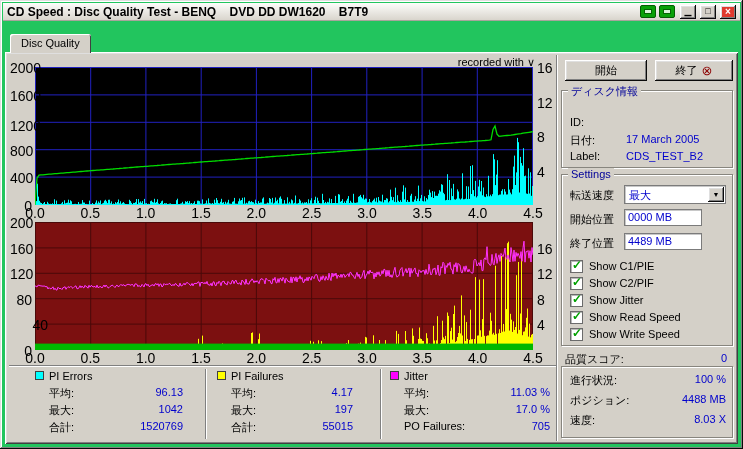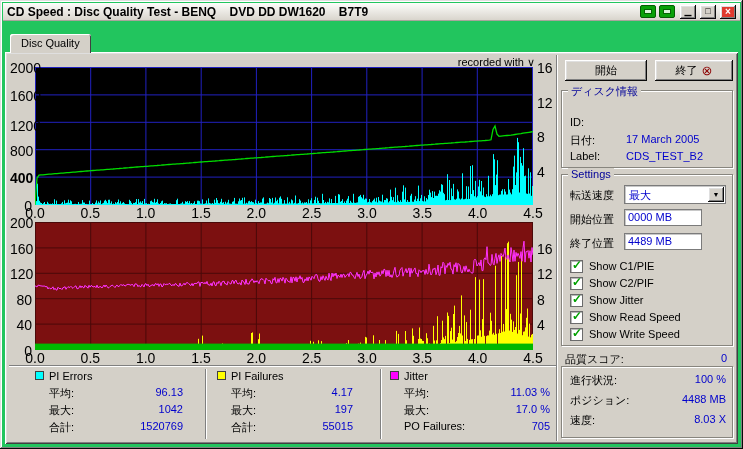--- a/index.html
+++ b/index.html
@@ -91,21 +91,21 @@
       <svg width="498" height="138">
           <rect x="0" y="0" width="498" height="138" fill="#000000"></rect>
           <path d="M0.5 0V138M55.7 0V138M110.9 0V138M166.2 0V138M221.4 0V138M276.6 0V138M331.8 0V138M387.1 0V138M442.3 0V138M497.5 0V138M0 137.5H498M0 110.1H498M0 82.7H498M0 55.3H498M0 27.9H498M0 0.5H498" stroke="#2121c0" stroke-width="1" fill="none"></path>
           <path d="M0.5 138V133.5M1.5 138V134.1M2.5 138V116.7M3.5 138V129.6M4.5 138V133.8M5.5 138V135.5M6.5 138V136.0M7.5 138V137.0M8.5 138V136.2M9.5 138V135.0M10.5 138V137.0M11.5 138V137.1M12.5 138V134.8M13.5 138V136.4M14.5 138V137.0M15.5 138V136.8M16.5 138V137.0M17.5 138V136.3M18.5 138V137.0M19.5 138V132.3M20.5 138V137.0M21.5 138V133.6M22.5 138V137.1M23.5 138V137.1M24.5 138V137.1M25.5 138V137.0M26.5 138V136.3M27.5 138V134.9M28.5 138V137.1M29.5 138V133.3M30.5 138V136.3M31.5 138V135.9M32.5 138V135.6M33.5 138V132.7M34.5 138V135.9M35.5 138V133.3M36.5 138V134.3M37.5 138V137.1M38.5 138V137.1M39.5 138V136.9M40.5 138V136.8M41.5 138V137.1M42.5 138V137.1M43.5 138V135.0M44.5 138V136.9M45.5 138V136.8M46.5 138V136.7M47.5 138V133.1M48.5 138V135.5M49.5 138V135.6M50.5 138V137.0M51.5 138V136.9M52.5 138V137.2M53.5 138V137.2M54.5 138V133.6M55.5 138V137.0M56.5 138V137.1M57.5 138V136.0M58.5 138V137.0M59.5 138V137.2M60.5 138V135.6M61.5 138V133.4M62.5 138V136.4M63.5 138V134.5M64.5 138V135.8M65.5 138V133.4M66.5 138V137.1M67.5 138V136.4M68.5 138V135.8M69.5 138V133.7M70.5 138V132.8M71.5 138V134.3M72.5 138V136.1M73.5 138V132.8M74.5 138V132.7M75.5 138V136.3M76.5 138V134.4M77.5 138V137.1M78.5 138V136.5M79.5 138V137.0M80.5 138V135.2M81.5 138V136.3M82.5 138V135.0M83.5 138V132.5M84.5 138V136.3M85.5 138V134.3M86.5 138V136.7M87.5 138V135.8M88.5 138V135.1M89.5 138V136.3M90.5 138V137.0M91.5 138V137.0M92.5 138V137.1M93.5 138V137.1M94.5 138V132.8M95.5 138V134.1M96.5 138V135.8M97.5 138V137.1M98.5 138V135.9M99.5 138V136.0M100.5 138V135.2M101.5 138V132.0M102.5 138V137.0M103.5 138V132.1M104.5 138V135.6M105.5 138V134.4M106.5 138V135.8M107.5 138V134.1M108.5 138V137.1M109.5 138V131.9M110.5 138V136.4M111.5 138V136.1M112.5 138V137.0M113.5 138V136.7M114.5 138V137.0M115.5 138V134.2M116.5 138V133.6M117.5 138V134.9M118.5 138V135.5M119.5 138V131.8M120.5 138V135.8M121.5 138V134.9M122.5 138V132.3M123.5 138V136.4M124.5 138V137.0M125.5 138V136.0M126.5 138V134.3M127.5 138V133.6M128.5 138V137.0M129.5 138V136.1M130.5 138V136.4M131.5 138V136.2M132.5 138V137.0M133.5 138V136.9M134.5 138V136.6M135.5 138V136.4M136.5 138V137.0M137.5 138V137.0M138.5 138V137.0M139.5 138V137.0M140.5 138V137.0M141.5 138V133.2M142.5 138V131.7M143.5 138V137.0M144.5 138V137.0M145.5 138V136.6M146.5 138V136.3M147.5 138V134.8M148.5 138V136.7M149.5 138V136.7M150.5 138V134.2M151.5 138V134.9M152.5 138V134.1M153.5 138V136.1M154.5 138V134.1M155.5 138V136.6M156.5 138V136.0M157.5 138V136.8M158.5 138V136.1M159.5 138V134.3M160.5 138V137.0M161.5 138V136.9M162.5 138V133.7M163.5 138V133.7M164.5 138V134.2M165.5 138V136.5M166.5 138V136.7M167.5 138V132.4M168.5 138V136.9M169.5 138V136.7M170.5 138V136.3M171.5 138V133.5M172.5 138V136.5M173.5 138V131.4M174.5 138V135.9M175.5 138V136.4M176.5 138V136.7M177.5 138V136.0M178.5 138V136.8M179.5 138V132.7M180.5 138V135.8M181.5 138V131.0M182.5 138V133.2M183.5 138V136.1M184.5 138V136.4M185.5 138V134.8M186.5 138V131.8M187.5 138V135.8M188.5 138V135.1M189.5 138V136.9M190.5 138V134.7M191.5 138V136.5M192.5 138V135.4M193.5 138V132.8M194.5 138V136.5M195.5 138V136.7M196.5 138V136.8M197.5 138V134.8M198.5 138V134.3M199.5 138V130.9M200.5 138V136.6M201.5 138V136.7M202.5 138V136.8M203.5 138V134.3M204.5 138V131.5M205.5 138V133.6M206.5 138V133.0M207.5 138V130.8M208.5 138V136.7M209.5 138V130.4M210.5 138V136.6M211.5 138V135.7M212.5 138V136.4M213.5 138V134.3M214.5 138V133.8M215.5 138V135.1M216.5 138V134.1M217.5 138V135.1M218.5 138V135.3M219.5 138V136.6M220.5 138V132.7M221.5 138V136.0M222.5 138V136.7M223.5 138V134.1M224.5 138V136.0M225.5 138V135.5M226.5 138V135.5M227.5 138V131.6M228.5 138V130.4M229.5 138V136.7M230.5 138V136.7M231.5 138V136.5M232.5 138V135.6M233.5 138V136.2M234.5 138V131.0M235.5 138V131.9M236.5 138V135.5M237.5 138V130.9M238.5 138V136.5M239.5 138V135.7M240.5 138V130.5M241.5 138V134.2M242.5 138V132.7M243.5 138V136.3M244.5 138V130.7M245.5 138V129.4M246.5 138V131.8M247.5 138V136.6M248.5 138V136.5M249.5 138V133.1M250.5 138V136.6M251.5 138V136.6M252.5 138V130.3M253.5 138V136.4M254.5 138V134.8M255.5 138V136.4M256.5 138V132.4M257.5 138V133.4M258.5 138V136.5M259.5 138V135.8M260.5 138V128.5M261.5 138V136.5M262.5 138V136.5M263.5 138V136.0M264.5 138V132.2M265.5 138V133.6M266.5 138V136.3M267.5 138V135.4M268.5 138V136.4M269.5 138V135.4M270.5 138V135.7M271.5 138V135.0M272.5 138V136.4M273.5 138V132.3M274.5 138V136.2M275.5 138V133.4M276.5 138V131.2M277.5 138V136.4M278.5 138V136.3M279.5 138V132.9M280.5 138V129.7M281.5 138V136.1M282.5 138V130.7M283.5 138V133.8M284.5 138V136.0M285.5 138V136.3M286.5 138V136.3M287.5 138V126.8M288.5 138V133.0M289.5 138V136.1M290.5 138V134.9M291.5 138V136.2M292.5 138V134.8M293.5 138V135.4M294.5 138V131.4M295.5 138V136.1M296.5 138V132.0M297.5 138V136.1M298.5 138V136.0M299.5 138V136.0M300.5 138V128.9M301.5 138V136.1M302.5 138V136.1M303.5 138V127.1M304.5 138V127.6M305.5 138V134.8M306.5 138V134.0M307.5 138V132.2M308.5 138V136.0M309.5 138V134.5M310.5 138V136.0M311.5 138V133.6M312.5 138V131.7M313.5 138V129.1M314.5 138V136.0M315.5 138V133.8M316.5 138V135.4M317.5 138V135.9M318.5 138V126.8M319.5 138V135.7M320.5 138V135.9M321.5 138V135.6M322.5 138V135.4M323.5 138V129.8M324.5 138V129.1M325.5 138V127.9M326.5 138V130.2M327.5 138V131.5M328.5 138V127.8M329.5 138V132.6M330.5 138V131.5M331.5 138V131.7M332.5 138V135.4M333.5 138V134.9M334.5 138V132.0M335.5 138V135.2M336.5 138V135.5M337.5 138V134.1M338.5 138V132.8M339.5 138V131.5M340.5 138V134.6M341.5 138V130.7M342.5 138V135.4M343.5 138V130.0M344.5 138V133.6M345.5 138V134.3M346.5 138V134.6M347.5 138V127.7M348.5 138V135.4M349.5 138V133.0M350.5 138V133.1M351.5 138V131.2M352.5 138V131.7M353.5 138V135.4M354.5 138V134.2M355.5 138V122.6M356.5 138V129.8M357.5 138V133.2M358.5 138V130.1M359.5 138V134.8M360.5 138V120.7M361.5 138V135.2M362.5 138V128.2M363.5 138V133.8M364.5 138V135.0M365.5 138V133.2M366.5 138V134.9M367.5 138V124.7M368.5 138V118.3M369.5 138V132.4M370.5 138V120.6M371.5 138V134.9M372.5 138V133.0M373.5 138V134.8M374.5 138V134.9M375.5 138V128.7M376.5 138V126.8M377.5 138V134.6M378.5 138V134.8M379.5 138V132.6M380.5 138V129.2M381.5 138V134.1M382.5 138V131.7M383.5 138V118.6M384.5 138V134.1M385.5 138V131.3M386.5 138V127.9M387.5 138V133.9M388.5 138V134.4M389.5 138V129.3M390.5 138V134.4M391.5 138V131.0M392.5 138V132.4M393.5 138V128.0M394.5 138V122.7M395.5 138V125.6M396.5 138V130.1M397.5 138V124.1M398.5 138V131.0M399.5 138V124.6M400.5 138V128.8M401.5 138V128.7M402.5 138V128.9M403.5 138V126.6M404.5 138V123.2M405.5 138V124.6M406.5 138V117.2M407.5 138V117.8M408.5 138V125.8M409.5 138V127.2M410.5 138V133.3M411.5 138V132.9M412.5 138V107.2M413.5 138V133.0M414.5 138V113.0M415.5 138V133.1M416.5 138V121.4M417.5 138V129.1M418.5 138V116.9M419.5 138V132.3M420.5 138V132.7M421.5 138V131.7M422.5 138V122.4M423.5 138V124.5M424.5 138V131.5M425.5 138V132.5M426.5 138V131.5M427.5 138V106.3M428.5 138V132.3M429.5 138V132.2M430.5 138V131.7M431.5 138V119.2M432.5 138V132.1M433.5 138V119.5M434.5 138V131.9M435.5 138V99.0M436.5 138V127.0M437.5 138V98.2M438.5 138V123.1M439.5 138V129.2M440.5 138V113.9M441.5 138V130.4M442.5 138V129.1M443.5 138V119.5M444.5 138V112.8M445.5 138V124.4M446.5 138V114.0M447.5 138V128.3M448.5 138V120.5M449.5 138V129.6M450.5 138V130.1M451.5 138V127.1M452.5 138V129.3M453.5 138V108.8M454.5 138V129.3M455.5 138V127.7M456.5 138V129.2M457.5 138V127.2M458.5 138V87.1M459.5 138V92.3M460.5 138V118.1M461.5 138V107.6M462.5 138V93.2M463.5 138V128.2M464.5 138V127.6M465.5 138V127.5M466.5 138V123.9M467.5 138V122.2M468.5 138V127.5M469.5 138V122.1M470.5 138V124.6M471.5 138V127.5M472.5 138V127.4M473.5 138V112.0M474.5 138V122.6M475.5 138V125.6M476.5 138V127.3M477.5 138V122.2M478.5 138V99.6M479.5 138V88.6M480.5 138V118.0M481.5 138V105.4M482.5 138V70.9M483.5 138V75.2M484.5 138V125.5M485.5 138V89.9M486.5 138V96.1M487.5 138V98.6M488.5 138V81.2M489.5 138V109.2M490.5 138V108.6M491.5 138V126.5M492.5 138V126.9M493.5 138V101.3M494.5 138V126.5M495.5 138V105.3M496.5 138V128.8M497.5 138V119.0" stroke="#00ffff" stroke-width="1" fill="none"></path>
           <polyline points="0,138.0 2,111.1 4,108.1 6,107.9 8,107.8 10,107.6 12,107.4 14,107.2 16,107.1 18,106.9 20,106.7 22,106.6 24,106.4 26,106.2 28,106.1 30,105.9 32,105.7 34,105.6 36,105.4 38,105.2 40,105.1 42,104.9 44,104.7 46,104.5 48,104.4 50,104.2 52,104.0 54,103.9 56,103.7 58,103.5 60,103.4 62,103.2 64,103.1 66,102.9 68,102.8 70,102.6 72,102.4 74,102.3 76,102.1 78,102.0 80,101.8 82,101.6 84,101.5 86,101.3 88,101.2 90,101.0 92,100.8 94,100.7 96,100.5 98,100.4 100,100.2 102,100.0 104,99.9 106,99.7 108,99.6 110,99.4 112,99.3 114,99.1 116,98.9 118,98.8 120,98.6 122,98.5 124,98.3 126,98.2 128,98.0 130,97.9 132,97.7 134,97.5 136,97.4 138,97.2 140,97.1 142,96.9 144,96.8 146,96.6 148,96.5 150,96.3 152,96.1 154,96.0 156,95.8 158,95.7 160,95.5 162,95.4 164,95.2 166,95.0 168,94.9 170,94.7 172,94.6 174,94.4 176,94.3 178,94.1 180,94.0 182,93.8 184,93.7 186,93.5 188,93.4 190,93.2 192,93.1 194,92.9 196,92.8 198,92.6 200,92.5 202,92.3 204,92.1 206,92.0 208,91.8 210,91.7 212,91.5 214,91.4 216,91.2 218,91.1 220,90.9 222,90.8 224,90.6 226,90.5 228,90.3 230,90.2 232,90.0 234,89.9 236,89.7 238,89.5 240,89.4 242,89.2 244,89.1 246,88.9 248,88.8 250,88.6 252,88.5 254,88.3 256,88.2 258,88.0 260,87.9 262,87.7 264,87.6 266,87.4 268,87.3 270,87.1 272,87.0 274,86.8 276,86.6 278,86.5 280,86.3 282,86.2 284,86.0 286,85.9 288,85.7 290,85.6 292,85.4 294,85.3 296,85.1 298,85.0 300,84.8 302,84.7 304,84.5 306,84.4 308,84.2 310,84.0 312,83.9 314,83.7 316,83.6 318,83.4 320,83.3 322,83.1 324,83.0 326,82.8 328,82.7 330,82.5 332,82.4 334,82.2 336,82.1 338,81.9 340,81.8 342,81.6 344,81.5 346,81.3 348,81.1 350,81.0 352,80.8 354,80.7 356,80.5 358,80.4 360,80.2 362,80.1 364,79.9 366,79.8 368,79.6 370,79.5 372,79.3 374,79.2 376,79.0 378,78.9 380,78.7 382,78.5 384,78.4 386,78.2 388,78.1 390,77.9 392,77.8 394,77.6 396,77.5 398,77.3 400,77.2 402,77.0 404,76.9 406,76.7 408,76.6 410,76.4 412,76.3 414,76.1 416,76.0 418,75.8 420,75.7 422,75.5 424,75.4 426,75.2 428,75.1 430,75.0 432,74.8 434,74.7 436,74.5 438,74.4 440,74.2 442,74.1 444,73.9 446,73.8 448,73.6 450,73.5 452,73.3 454,73.2 456,72.8 458,62.5 460,59.0 462,67.1 464,69.3 466,69.1 468,68.9 470,68.7 472,68.5 474,68.3 476,68.1 478,67.8 480,67.5 482,67.2 484,66.9 486,66.6 488,66.2 490,65.9 492,65.6 494,65.3 496,65.0 498,64.7" stroke="#00dd00" stroke-width="1.3" fill="none"></polyline>
         </svg>
     <div class="axl" style="left: 0px; top: -4px; width: 22px; text-align: right;">2000</div>
         <div class="axl" style="left: 0px; top: 23.6px; width: 22px; text-align: right;">1600</div>
         <div class="axl" style="left: 0px; top: 54px; width: 22px; text-align: right;">1200</div>
         <div class="axl" style="left: 0px; top: 78.8px; width: 22px; text-align: right;">800</div>
-        <div class="axl" style="left: 0px; top: 106.4px; width: 22px; text-align: right; font-weight: bold;">400</div>
+        <div class="axl" style="left: 0px; top: 106.4px; width: 22px; text-align: right;">400</div>
         <div class="axl" style="left: 0px; top: 134px; width: 22px; text-align: right;">0</div>
         <div class="axl" style="left: 527px; top: -4px; width: 18px; text-align: left;">16</div>
         <div class="axl" style="left: 527px; top: 30.5px; width: 18px; text-align: left;">12</div>
         <div class="axl" style="left: 527px; top: 65px; width: 18px; text-align: left;">8</div>
         <div class="axl" style="left: 527px; top: 99.5px; width: 18px; text-align: left;">4</div>
         <div class="axl" style="left: 15px; top: 141px; width: 20px; text-align: center;">0.0</div>
         <div class="axl" style="left: 70.3333px; top: 141px; width: 20px; text-align: center;">0.5</div>
         <div class="axl" style="left: 125.667px; top: 141px; width: 20px; text-align: center;">1.0</div>
         <div class="axl" style="left: 181px; top: 141px; width: 20px; text-align: center;">1.5</div>
         <div class="axl" style="left: 236.333px; top: 141px; width: 20px; text-align: center;">2.0</div>
@@ -121,21 +121,21 @@
           <rect x="0" y="0" width="498" height="128" fill="#7c1010"></rect>
           <path d="M0.5 0V128M55.7 0V128M110.9 0V128M166.2 0V128M221.4 0V128M276.6 0V128M331.8 0V128M387.1 0V128M442.3 0V128M497.5 0V128M0 127.5H498M0 102.1H498M0 76.7H498M0 51.3H498M0 25.9H498M0 0.5H498" stroke="#4a0909" stroke-width="1" fill="none"></path>
           <path d="M2.5 128V125.7M37.5 128V127.4M58.5 128V127.0M63.5 128V124.1M72.5 128V123.5M80.5 128V126.6M81.5 128V127.2M85.5 128V127.2M87.5 128V126.8M88.5 128V126.0M96.5 128V125.9M140.5 128V126.0M146.5 128V125.5M149.5 128V127.3M155.5 128V125.0M159.5 128V127.4M162.5 128V126.5M163.5 128V116.8M164.5 128V124.2M167.5 128V113.6M175.5 128V125.2M177.5 128V126.9M179.5 128V126.9M181.5 128V127.0M184.5 128V124.3M187.5 128V121.5M188.5 128V125.8M190.5 128V122.5M201.5 128V125.7M202.5 128V123.3M204.5 128V125.1M210.5 128V122.3M213.5 128V125.0M214.5 128V124.6M216.5 128V111.0M217.5 128V110.4M219.5 128V124.6M222.5 128V124.8M223.5 128V117.2M224.5 128V111.5M227.5 128V125.7M229.5 128V126.0M231.5 128V122.5M232.5 128V124.1M236.5 128V126.6M238.5 128V126.8M240.5 128V126.5M243.5 128V126.1M244.5 128V125.5M251.5 128V126.4M252.5 128V122.6M253.5 128V126.7M255.5 128V126.6M256.5 128V125.5M257.5 128V126.6M261.5 128V125.4M262.5 128V123.1M265.5 128V126.6M268.5 128V126.0M270.5 128V124.1M271.5 128V126.2M272.5 128V125.5M274.5 128V126.3M275.5 128V118.8M278.5 128V119.7M283.5 128V118.3M285.5 128V123.5M286.5 128V119.1M289.5 128V126.2M290.5 128V124.9M297.5 128V126.0M299.5 128V126.1M301.5 128V125.7M302.5 128V125.9M304.5 128V126.0M305.5 128V126.0M306.5 128V124.8M310.5 128V124.6M311.5 128V121.2M313.5 128V118.0M316.5 128V125.1M317.5 128V122.8M320.5 128V125.7M323.5 128V121.7M324.5 128V125.5M325.5 128V120.6M327.5 128V124.6M330.5 128V114.9M331.5 128V115.5M333.5 128V122.7M335.5 128V123.3M336.5 128V124.9M338.5 128V113.3M341.5 128V123.4M342.5 128V124.9M344.5 128V118.0M350.5 128V118.1M351.5 128V125.0M352.5 128V124.5M354.5 128V122.9M355.5 128V123.9M356.5 128V124.0M357.5 128V124.6M358.5 128V124.4M361.5 128V108.9M362.5 128V124.7M363.5 128V111.9M366.5 128V124.8M370.5 128V109.0M371.5 128V118.2M373.5 128V122.7M374.5 128V124.1M377.5 128V106.4M378.5 128V113.8M381.5 128V122.7M383.5 128V117.0M384.5 128V105.5M385.5 128V116.5M386.5 128V117.0M387.5 128V118.8M388.5 128V119.0M389.5 128V123.4M391.5 128V111.2M392.5 128V116.2M393.5 128V122.4M394.5 128V121.6M395.5 128V123.0M396.5 128V122.1M398.5 128V103.8M399.5 128V118.5M400.5 128V122.2M401.5 128V118.3M402.5 128V94.2M404.5 128V122.4M405.5 128V121.1M406.5 128V118.0M407.5 128V98.7M408.5 128V115.4M409.5 128V117.2M410.5 128V113.9M412.5 128V90.5M413.5 128V93.9M414.5 128V121.2M415.5 128V109.1M416.5 128V105.7M417.5 128V117.6M418.5 128V92.0M419.5 128V83.6M420.5 128V120.1M421.5 128V118.9M422.5 128V115.0M423.5 128V111.0M424.5 128V103.9M425.5 128V111.4M426.5 128V73.4M427.5 128V113.5M429.5 128V93.4M430.5 128V119.0M431.5 128V100.0M432.5 128V116.9M434.5 128V117.9M435.5 128V87.7M436.5 128V117.3M437.5 128V117.1M439.5 128V117.0M440.5 128V55.1M442.5 128V113.6M443.5 128V113.4M444.5 128V57.6M445.5 128V108.3M446.5 128V114.8M447.5 128V97.1M448.5 128V57.1M449.5 128V113.8M451.5 128V114.1M452.5 128V113.4M453.5 128V113.4M454.5 128V108.6M455.5 128V90.7M456.5 128V98.8M457.5 128V112.3M458.5 128V110.8M459.5 128V112.8M460.5 128V43.7M461.5 128V111.8M463.5 128V111.3M464.5 128V107.2M465.5 128V111.0M466.5 128V33.9M467.5 128V109.7M468.5 128V101.9M469.5 128V109.5M470.5 128V34.7M471.5 128V87.1M472.5 128V21.2M473.5 128V19.7M474.5 128V108.6M475.5 128V91.8M476.5 128V97.7M477.5 128V109.9M478.5 128V99.4M479.5 128V107.9M480.5 128V105.0M481.5 128V53.2M482.5 128V111.6M483.5 128V40.0M484.5 128V107.9M485.5 128V91.5M486.5 128V34.1M487.5 128V113.2M488.5 128V109.7M489.5 128V109.4M490.5 128V105.4M491.5 128V95.8M492.5 128V86.5M493.5 128V114.6M494.5 128V101.6M495.5 128V115.3M496.5 128V112.8M497.5 128V111.9" stroke="#ffff00" stroke-width="1" fill="none"></path>
           <rect x="0" y="121.6" width="498" height="6.4" fill="#00b800"></rect>
           <polyline points="0,63.9 1,64.3 2,65.0 3,63.2 4,63.3 5,63.6 6,64.0 7,63.9 8,64.3 9,63.9 10,64.3 11,64.9 12,64.5 13,67.0 14,65.6 15,66.7 16,66.7 17,66.1 18,64.8 19,67.7 20,66.2 21,67.9 22,68.1 23,65.2 24,66.4 25,66.6 26,66.5 27,67.6 28,65.6 29,65.5 30,64.6 31,67.3 32,65.7 33,64.7 34,65.3 35,65.3 36,64.3 37,65.7 38,66.3 39,65.3 40,64.2 41,63.9 42,66.8 43,66.5 44,65.8 45,63.7 46,65.7 47,64.0 48,65.5 49,65.9 50,63.3 51,64.7 52,64.7 53,66.2 54,63.3 55,65.2 56,63.5 57,63.8 58,65.0 59,64.7 60,64.4 61,65.7 62,63.1 63,65.7 64,65.2 65,64.6 66,64.8 67,66.0 68,64.5 69,63.0 70,65.0 71,63.0 72,64.3 73,65.9 74,65.7 75,64.5 76,64.0 77,63.1 78,63.5 79,64.6 80,65.6 81,63.9 82,63.0 83,64.6 84,64.3 85,63.5 86,62.3 87,63.7 88,62.8 89,62.9 90,64.2 91,63.3 92,62.7 93,62.2 94,62.6 95,62.8 96,63.4 97,62.1 98,63.2 99,64.7 100,61.8 101,62.1 102,62.3 103,64.7 104,63.3 105,64.7 106,64.6 107,62.4 108,63.4 109,65.0 110,62.0 111,61.7 112,63.6 113,62.2 114,64.4 115,64.6 116,63.1 117,63.3 118,62.5 119,64.1 120,62.0 121,61.5 122,63.0 123,61.6 124,64.4 125,62.0 126,62.1 127,65.0 128,64.0 129,61.5 130,62.6 131,62.6 132,61.9 133,62.7 134,61.4 135,61.5 136,63.2 137,63.8 138,62.3 139,63.7 140,61.8 141,61.7 142,63.3 143,63.8 144,64.5 145,61.1 146,64.0 147,63.6 148,62.8 149,61.2 150,63.0 151,61.1 152,60.7 153,60.8 154,61.8 155,63.1 156,63.5 157,61.4 158,63.9 159,61.5 160,61.6 161,61.3 162,61.5 163,59.9 164,60.1 165,64.4 166,60.2 167,60.8 168,60.5 169,61.9 170,60.3 171,61.9 172,59.4 173,62.7 174,62.7 175,63.4 176,61.2 177,64.0 178,60.2 179,59.7 180,63.3 181,63.9 182,60.4 183,61.6 184,59.2 185,60.6 186,63.7 187,59.9 188,59.6 189,59.1 190,61.9 191,61.5 192,63.1 193,59.5 194,60.5 195,61.7 196,62.0 197,58.6 198,58.6 199,61.7 200,59.0 201,58.1 202,61.1 203,62.0 204,61.5 205,60.6 206,63.1 207,58.0 208,59.5 209,60.1 210,62.5 211,57.2 212,61.9 213,61.6 214,62.3 215,59.0 216,58.9 217,56.8 218,58.2 219,60.7 220,58.8 221,60.2 222,58.6 223,59.9 224,61.7 225,58.2 226,56.7 227,57.0 228,57.4 229,58.4 230,61.9 231,56.2 232,57.5 233,58.5 234,58.9 235,58.3 236,61.4 237,61.8 238,56.7 239,58.2 240,55.3 241,60.7 242,60.9 243,56.6 244,60.5 245,56.2 246,56.6 247,59.1 248,55.3 249,57.2 250,61.2 251,56.2 252,57.6 253,59.5 254,59.3 255,60.6 256,54.8 257,60.9 258,55.3 259,55.6 260,59.2 261,54.8 262,60.0 263,55.7 264,56.8 265,53.7 266,57.2 267,55.4 268,60.4 269,60.4 270,56.9 271,58.7 272,55.3 273,58.9 274,54.9 275,56.2 276,58.2 277,54.3 278,55.3 279,56.7 280,53.3 281,52.6 282,52.8 283,56.9 284,59.1 285,59.3 286,54.6 287,57.8 288,53.7 289,56.2 290,58.4 291,54.3 292,56.6 293,58.1 294,51.2 295,56.0 296,58.6 297,51.0 298,54.8 299,51.5 300,53.8 301,51.0 302,56.5 303,53.1 304,54.0 305,55.3 306,52.2 307,55.5 308,52.3 309,52.3 310,55.4 311,53.9 312,52.9 313,51.6 314,54.7 315,50.3 316,50.5 317,53.1 318,53.2 319,55.2 320,56.7 321,53.1 322,50.3 323,54.6 324,52.1 325,56.6 326,55.9 327,54.3 328,50.5 329,48.3 330,56.7 331,53.7 332,52.0 333,49.1 334,52.2 335,48.0 336,50.8 337,50.2 338,50.5 339,56.9 340,50.9 341,55.0 342,49.9 343,52.7 344,49.8 345,54.2 346,52.7 347,48.6 348,51.9 349,47.1 350,47.7 351,54.6 352,48.2 353,53.9 354,48.3 355,55.0 356,52.8 357,55.5 358,52.9 359,48.5 360,45.3 361,52.6 362,55.2 363,53.9 364,53.7 365,48.2 366,46.7 367,45.5 368,54.2 369,50.5 370,49.3 371,46.6 372,51.1 373,48.4 374,45.9 375,54.8 376,46.3 377,51.3 378,49.0 379,47.5 380,45.9 381,51.7 382,51.2 383,54.7 384,47.8 385,48.8 386,50.7 387,48.8 388,49.1 389,48.3 390,52.5 391,47.4 392,51.7 393,51.8 394,42.2 395,49.1 396,53.0 397,51.5 398,46.6 399,47.5 400,45.9 401,52.7 402,49.8 403,43.0 404,53.2 405,53.3 406,44.7 407,46.0 408,40.2 409,41.3 410,51.8 411,43.5 412,45.4 413,41.3 414,43.4 415,40.2 416,47.2 417,47.5 418,52.1 419,42.6 420,45.0 421,40.7 422,49.7 423,41.3 424,42.6 425,43.1 426,49.4 427,51.1 428,47.6 429,44.3 430,49.5 431,43.8 432,47.5 433,50.0 434,47.2 435,49.5 436,50.6 437,51.1 438,50.9 439,38.5 440,37.1 441,38.7 442,44.0 443,42.4 444,40.6 445,43.9 446,37.9 447,48.6 448,48.6 449,37.0 450,35.8 451,37.7 452,24.7 453,41.1 454,41.3 455,43.4 456,42.9 457,32.4 458,41.2 459,42.9 460,36.3 461,31.4 462,41.4 463,35.7 464,32.8 465,39.4 466,31.4 467,33.1 468,34.7 469,31.6 470,26.1 471,36.4 472,37.4 473,32.9 474,37.3 475,40.0 476,25.5 477,32.1 478,39.5 479,28.1 480,39.3 481,30.4 482,34.4 483,31.3 484,33.7 485,36.4 486,29.6 487,39.3 488,25.9 489,19.2 490,40.2 491,29.6 492,29.8 493,28.5 494,36.2 495,28.7 496,40.0 497,25.5 498,32.9" stroke="#ff33ff" stroke-width="1" fill="none"></polyline>
         </svg>
     <div class="axl" style="left: 0px; top: -4px; width: 22px; text-align: right;">200</div>
         <div class="axl" style="left: 0px; top: 21.6px; width: 22px; text-align: right;">160</div>
         <div class="axl" style="left: 0px; top: 47.2px; width: 22px; text-align: right;">120</div>
         <div class="axl" style="left: 0px; top: 72.8px; width: 22px; text-align: right;">80</div>
-        <div class="axl" style="left: 0px; top: 98.4px; width: 22px; text-align: right;">40</div>
+        <div class="axl" style="left: 16px; top: 98.4px; width: 22px; text-align: right;">40</div>
         <div class="axl" style="left: 0px; top: 124px; width: 22px; text-align: right;">0</div>
         <div class="axl" style="left: 527px; top: 21.6px; width: 18px; text-align: left;">16</div>
         <div class="axl" style="left: 527px; top: 47.2px; width: 18px; text-align: left;">12</div>
         <div class="axl" style="left: 527px; top: 72.8px; width: 18px; text-align: left;">8</div>
         <div class="axl" style="left: 527px; top: 98.4px; width: 18px; text-align: left;">4</div>
         <div class="axl" style="left: 15px; top: 131px; width: 20px; text-align: center;">0.0</div>
         <div class="axl" style="left: 70.3333px; top: 131px; width: 20px; text-align: center;">0.5</div>
         <div class="axl" style="left: 125.667px; top: 131px; width: 20px; text-align: center;">1.0</div>
         <div class="axl" style="left: 181px; top: 131px; width: 20px; text-align: center;">1.5</div>
         <div class="axl" style="left: 236.333px; top: 131px; width: 20px; text-align: center;">2.0</div>

